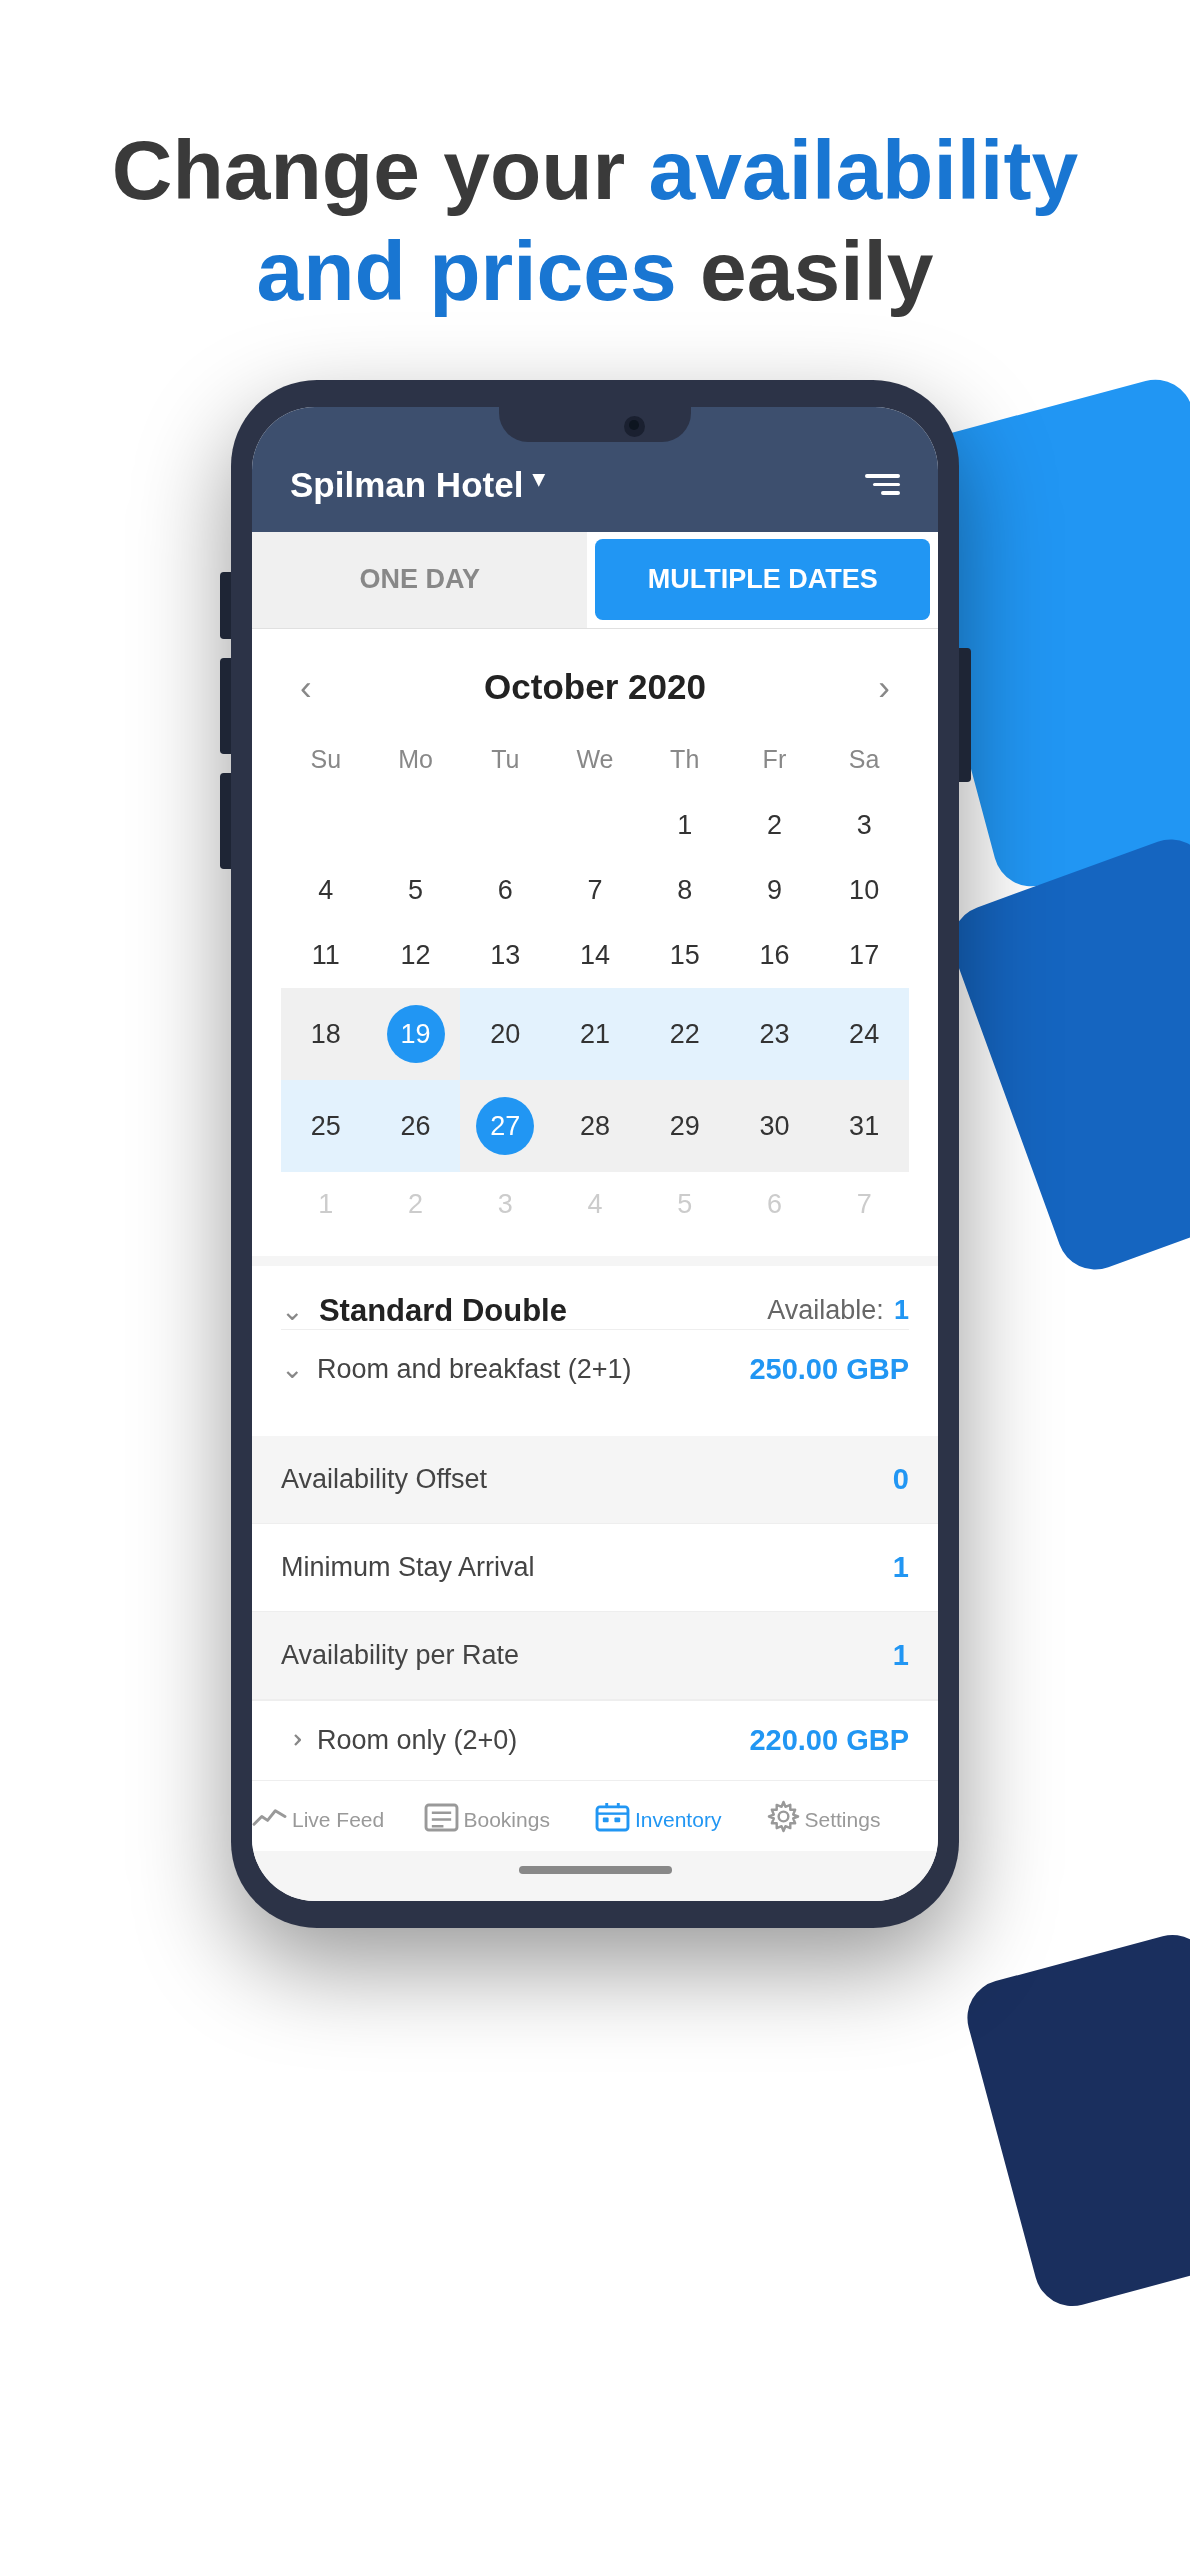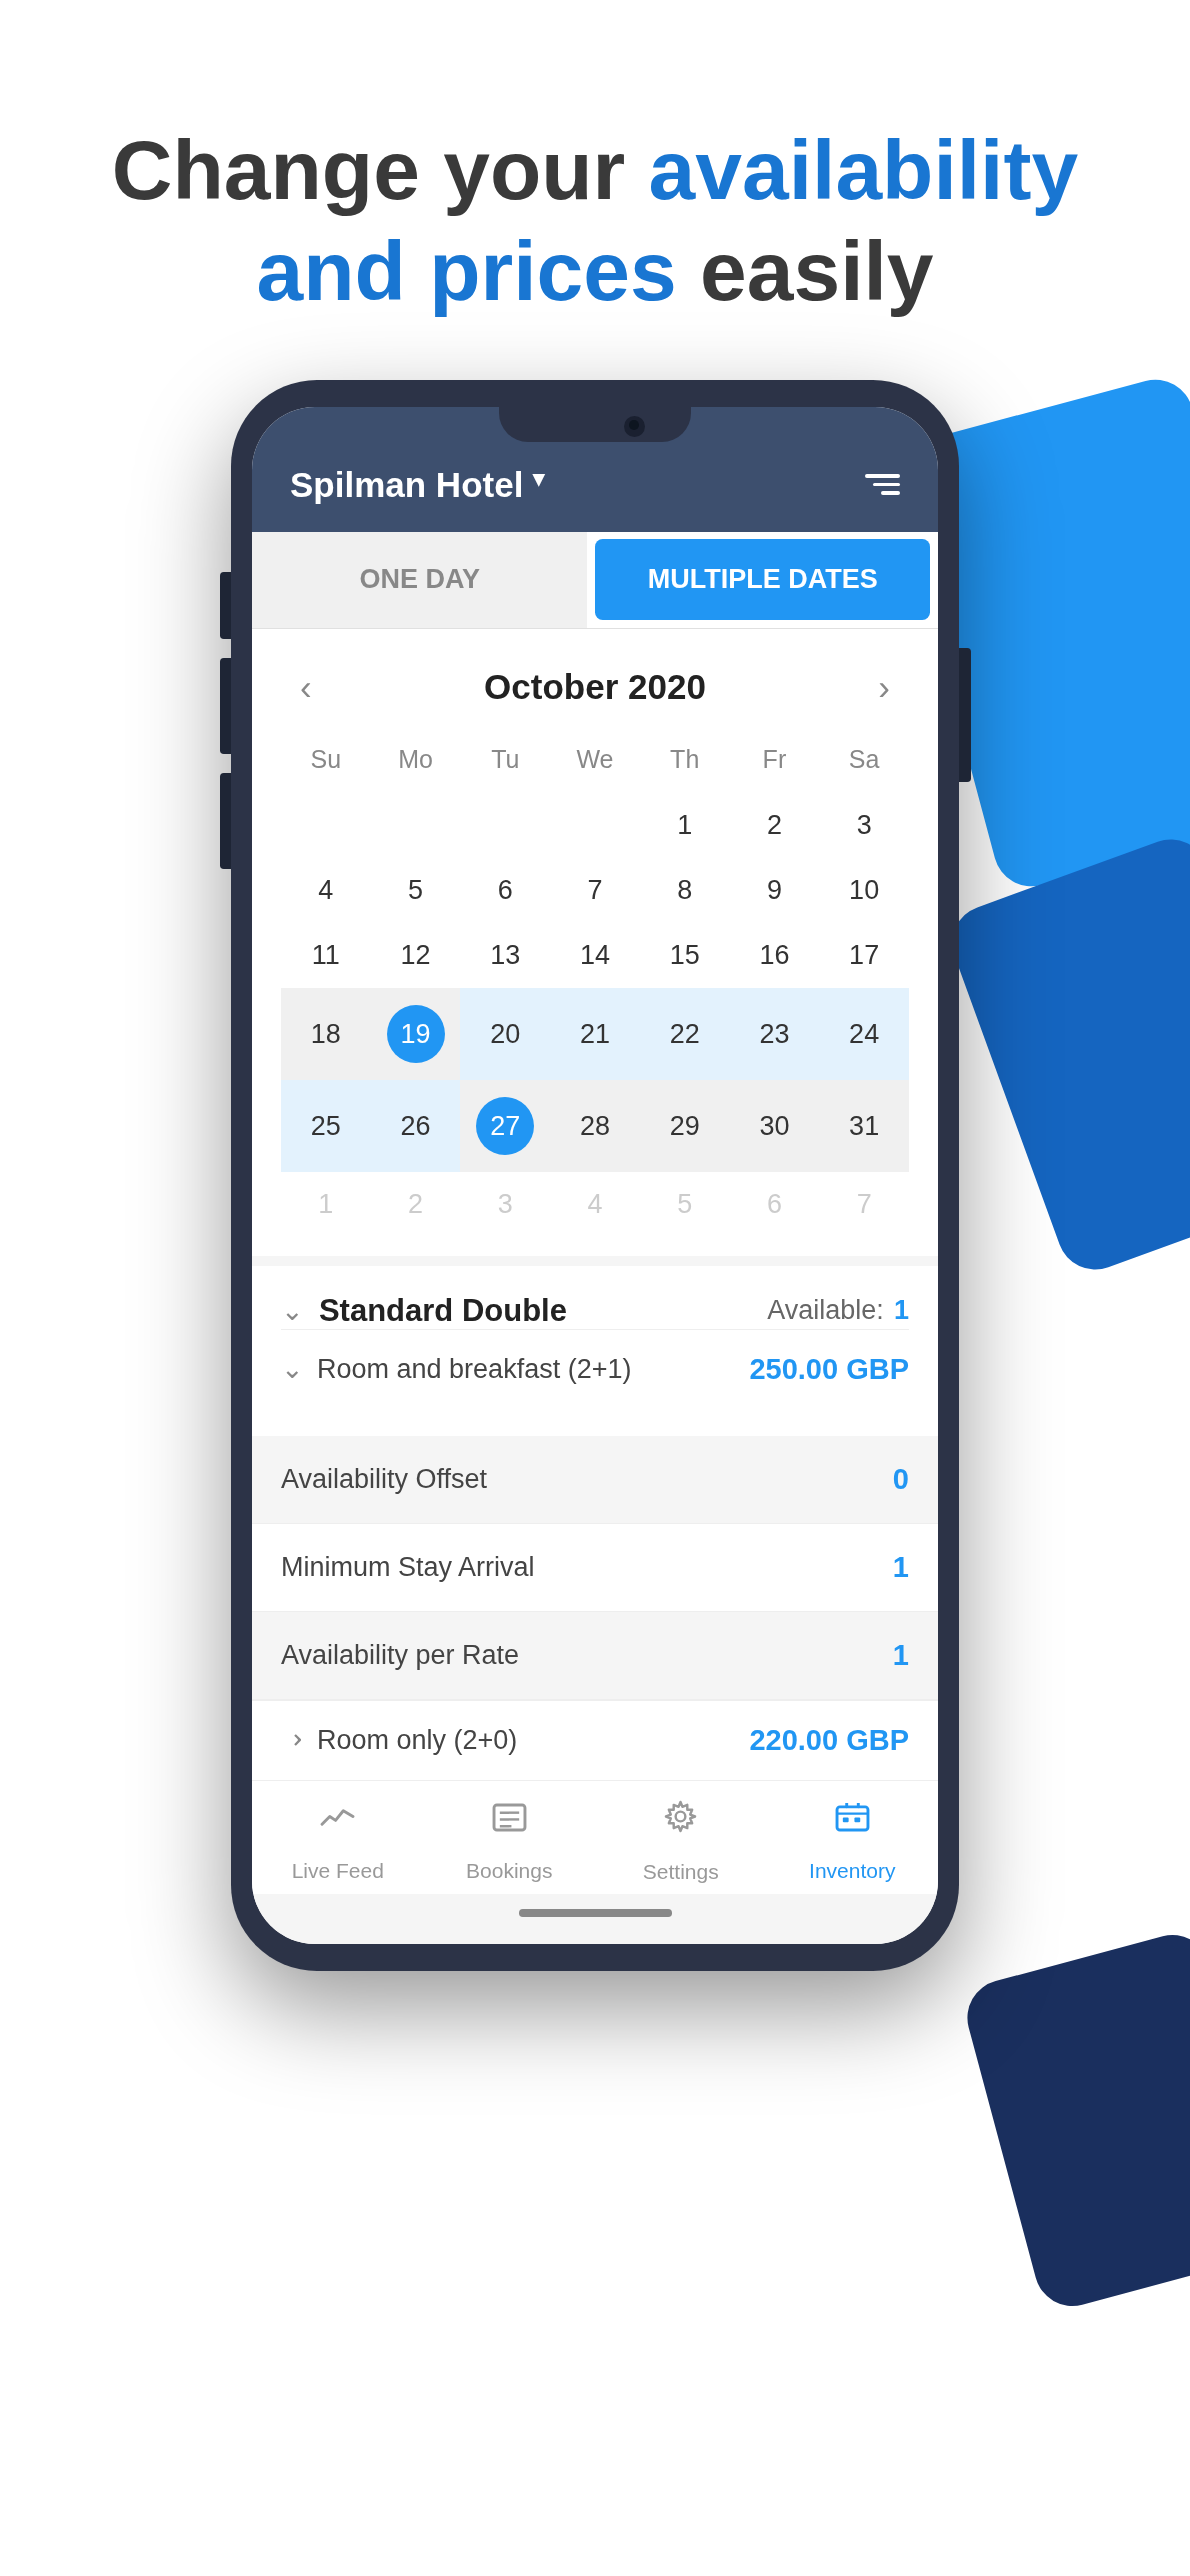--- a/index.html
+++ b/index.html
@@ -378,23 +378,23 @@
     
     .bottom-nav {
       background: white;
       display: flex;
       justify-content: space-around;
       padding: 19px 0 9.6px;
       border-top: 1px solid #eee;
     }
     .nav-item {
       display: flex;
-      flex-direction: column;
-      align-items: center;
-      gap: 19px;
+      flex-direction: row;
+      align-items: center;
+      gap: 5px;
       flex: 1;
       cursor: pointer;
     }
     .nav-icon {
       font-size: 35px;
       color: #999;
     }
     .nav-icon.active {
       color: #2196F3;
     }
@@ -613,43 +613,43 @@
         <div class="nav-item">
           <span class="nav-icon">
             <svg width="35" height="29" viewBox="0 0 36 30" fill="none">
               <rect x="2" y="2" width="32" height="26" rx="3" stroke="#999" stroke-width="3"></rect>
               <line x1="8" y1="10" x2="28" y2="10" stroke="#999" stroke-width="2.5"></line>
               <line x1="8" y1="17" x2="28" y2="17" stroke="#999" stroke-width="2.5"></line>
               <line x1="8" y1="24" x2="20" y2="24" stroke="#999" stroke-width="2.5"></line>
             </svg>
           </span>
           <span class="nav-label">Bookings</span>
-        </div>
-        <div class="nav-item">
-          <span class="nav-icon">
-            <svg width="33" height="33" viewBox="0 0 34 34" fill="none">
-              <circle cx="17" cy="17" r="5" stroke="#999" stroke-width="2.5"></circle>
-              <path d="M17 2 L19 7 L24 5 L24 10 L29 10 L27 15 L32 17 L27 19 L29 24 L24 24 L24 29 L19 27 L17 32 L15 27 L10 29 L10 24 L5 24 L7 19 L2 17 L7 15 L5 10 L10 10 L10 5 L15 7 Z" stroke="#999" stroke-width="2.5" fill="none" stroke-linejoin="round"></path>
-            </svg>
-          </span>
-          <span class="nav-label">Settings</span>
         </div>
         <div class="nav-item">
           <span class="nav-icon active">
             <svg width="35" height="29" viewBox="0 0 36 30" fill="none">
               <rect x="2" y="4" width="32" height="24" rx="3" stroke="#2196F3" stroke-width="3"></rect>
               <line x1="2" y1="11" x2="34" y2="11" stroke="#2196F3" stroke-width="2.5"></line>
               <line x1="12" y1="4" x2="12" y2="0" stroke="#2196F3" stroke-width="3" stroke-linecap="round"></line>
               <line x1="24" y1="4" x2="24" y2="0" stroke="#2196F3" stroke-width="3" stroke-linecap="round"></line>
               <rect x="8" y="15" width="6" height="5" rx="1" fill="#2196F3"></rect>
               <rect x="20" y="15" width="6" height="5" rx="1" fill="#2196F3"></rect>
             </svg>
           </span>
           <span class="nav-label active">Inventory</span>
         </div>
+        <div class="nav-item">
+          <span class="nav-icon">
+            <svg width="33" height="33" viewBox="0 0 34 34" fill="none">
+              <circle cx="17" cy="17" r="5" stroke="#999" stroke-width="2.5"></circle>
+              <path d="M17 2 L19 7 L24 5 L24 10 L29 10 L27 15 L32 17 L27 19 L29 24 L24 24 L24 29 L19 27 L17 32 L15 27 L10 29 L10 24 L5 24 L7 19 L2 17 L7 15 L5 10 L10 10 L10 5 L15 7 Z" stroke="#999" stroke-width="2.5" fill="none" stroke-linejoin="round"></path>
+            </svg>
+          </span>
+          <span class="nav-label">Settings</span>
+        </div>
       </div>
 
       <div class="home-indicator">
         <div class="home-bar"></div>
       </div>
 
     </div>
   </div>
 </div>
 

